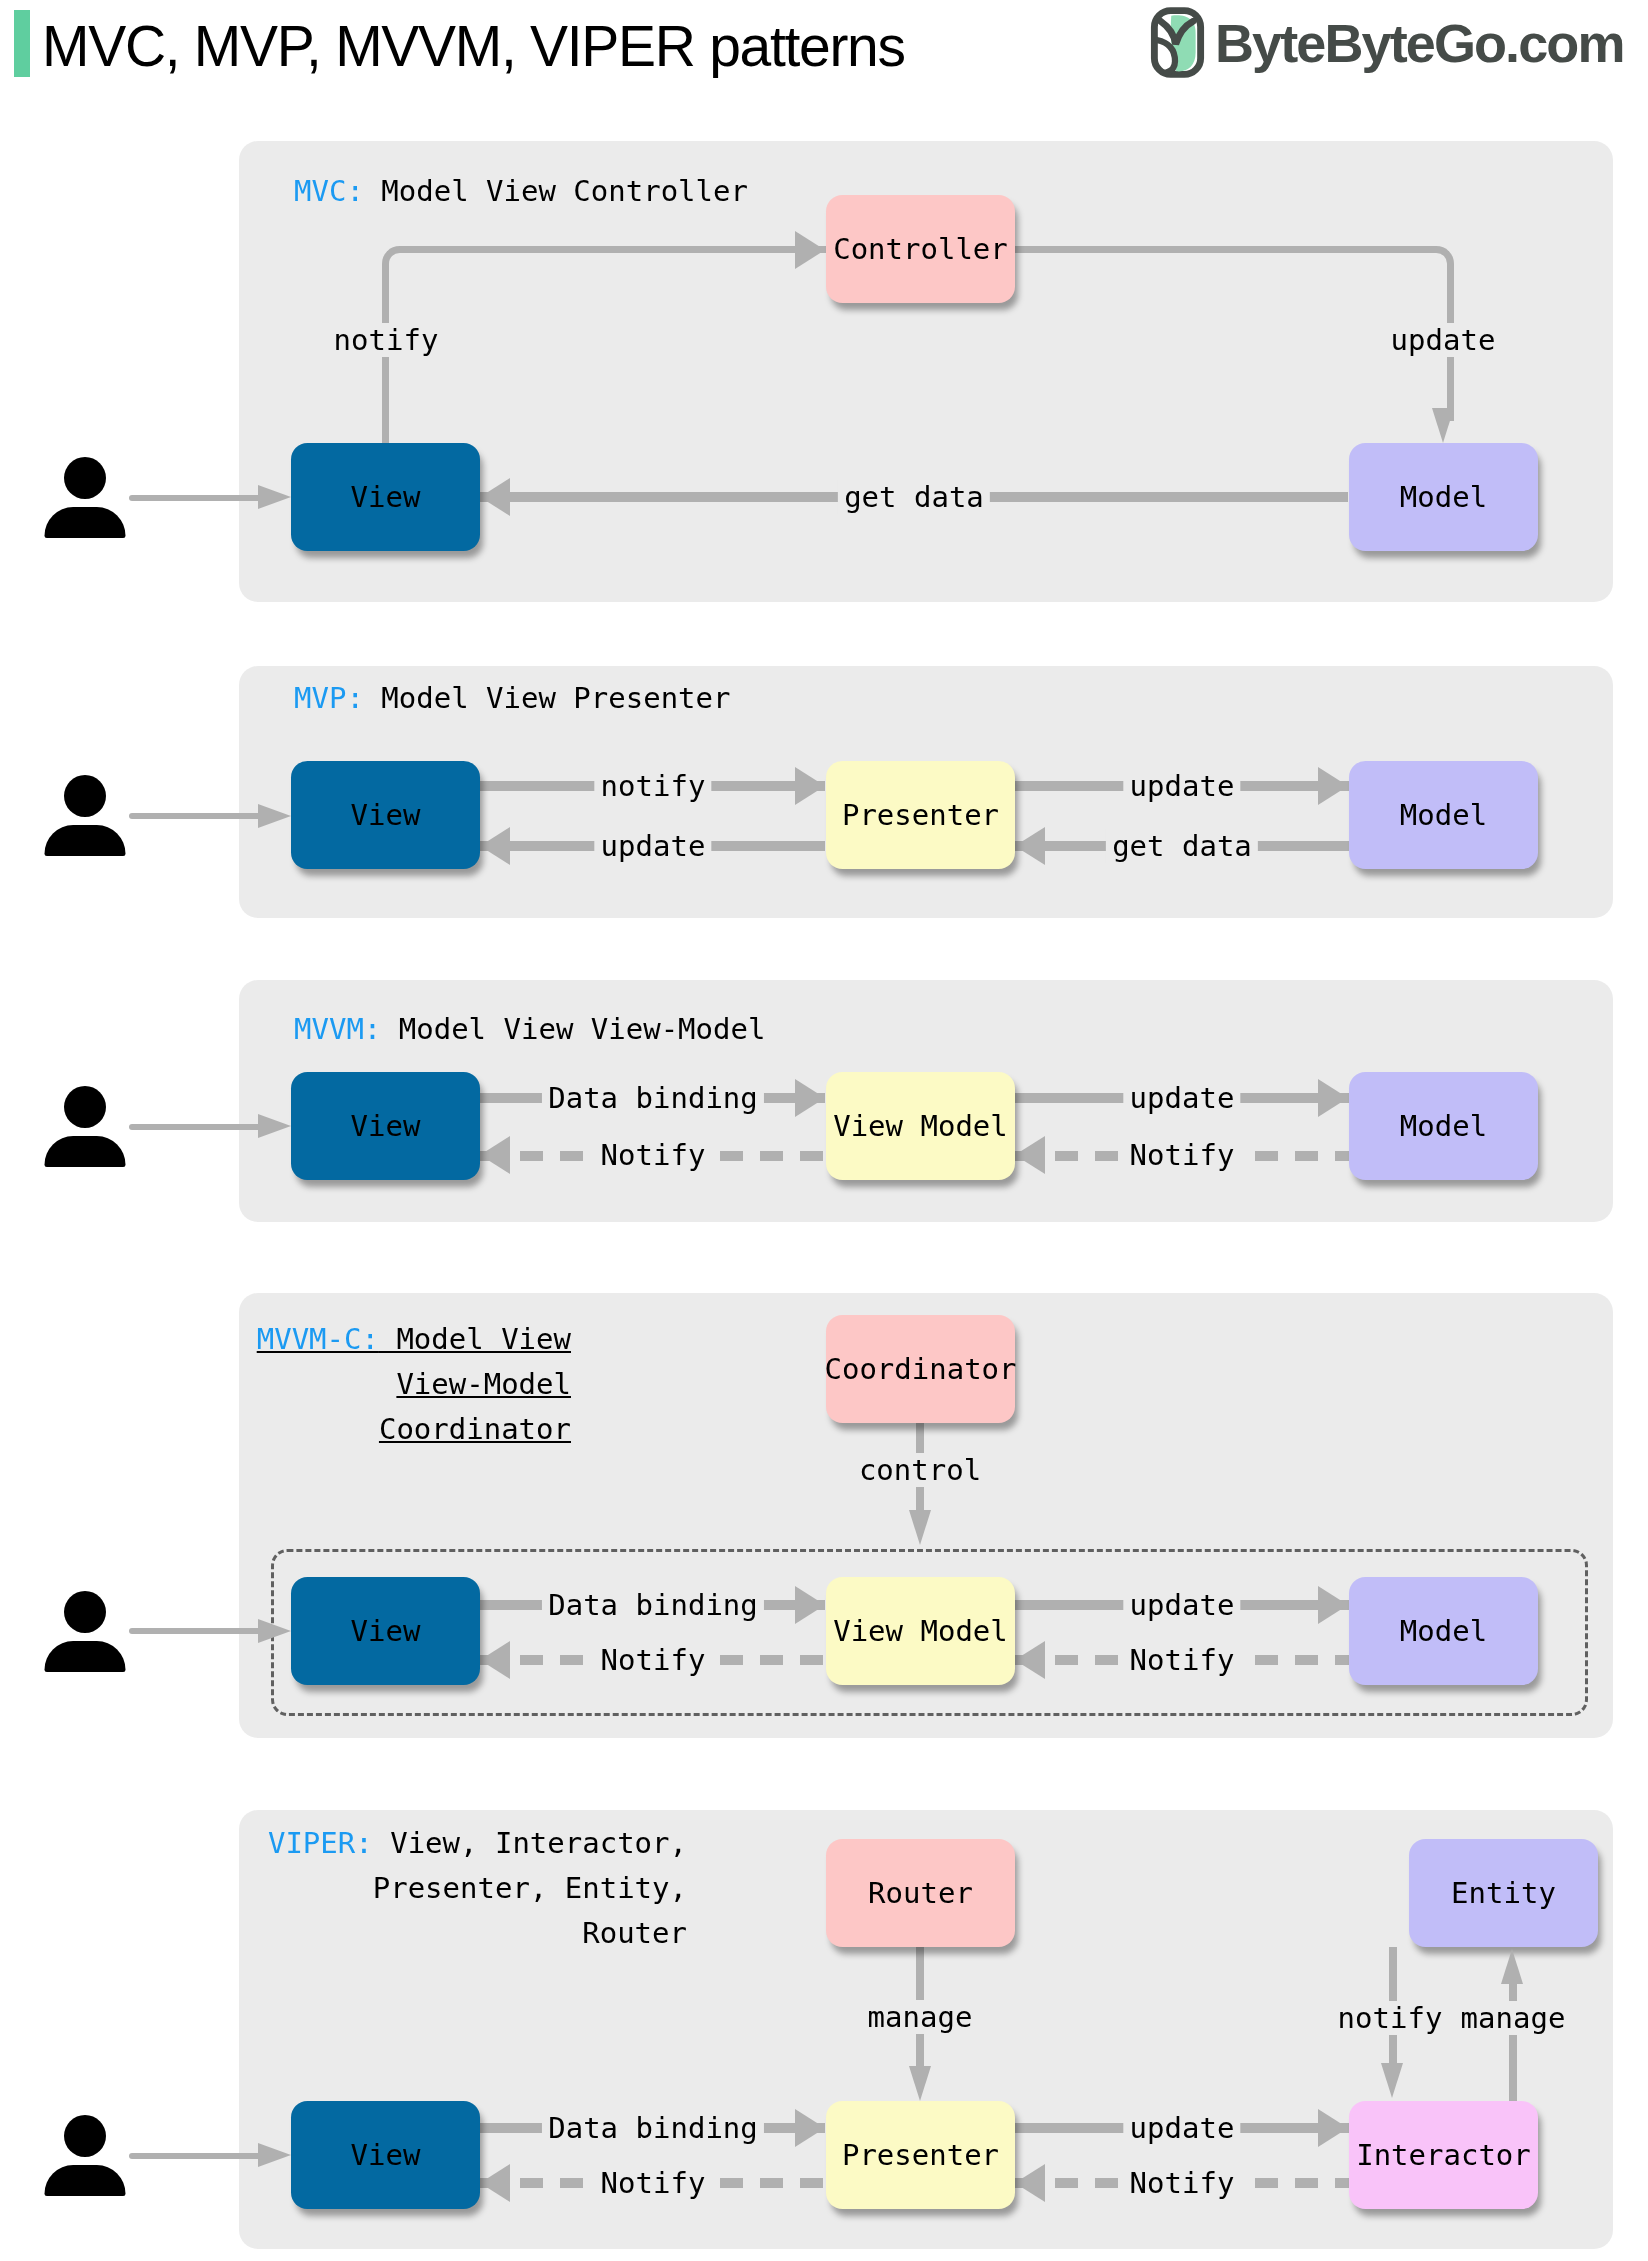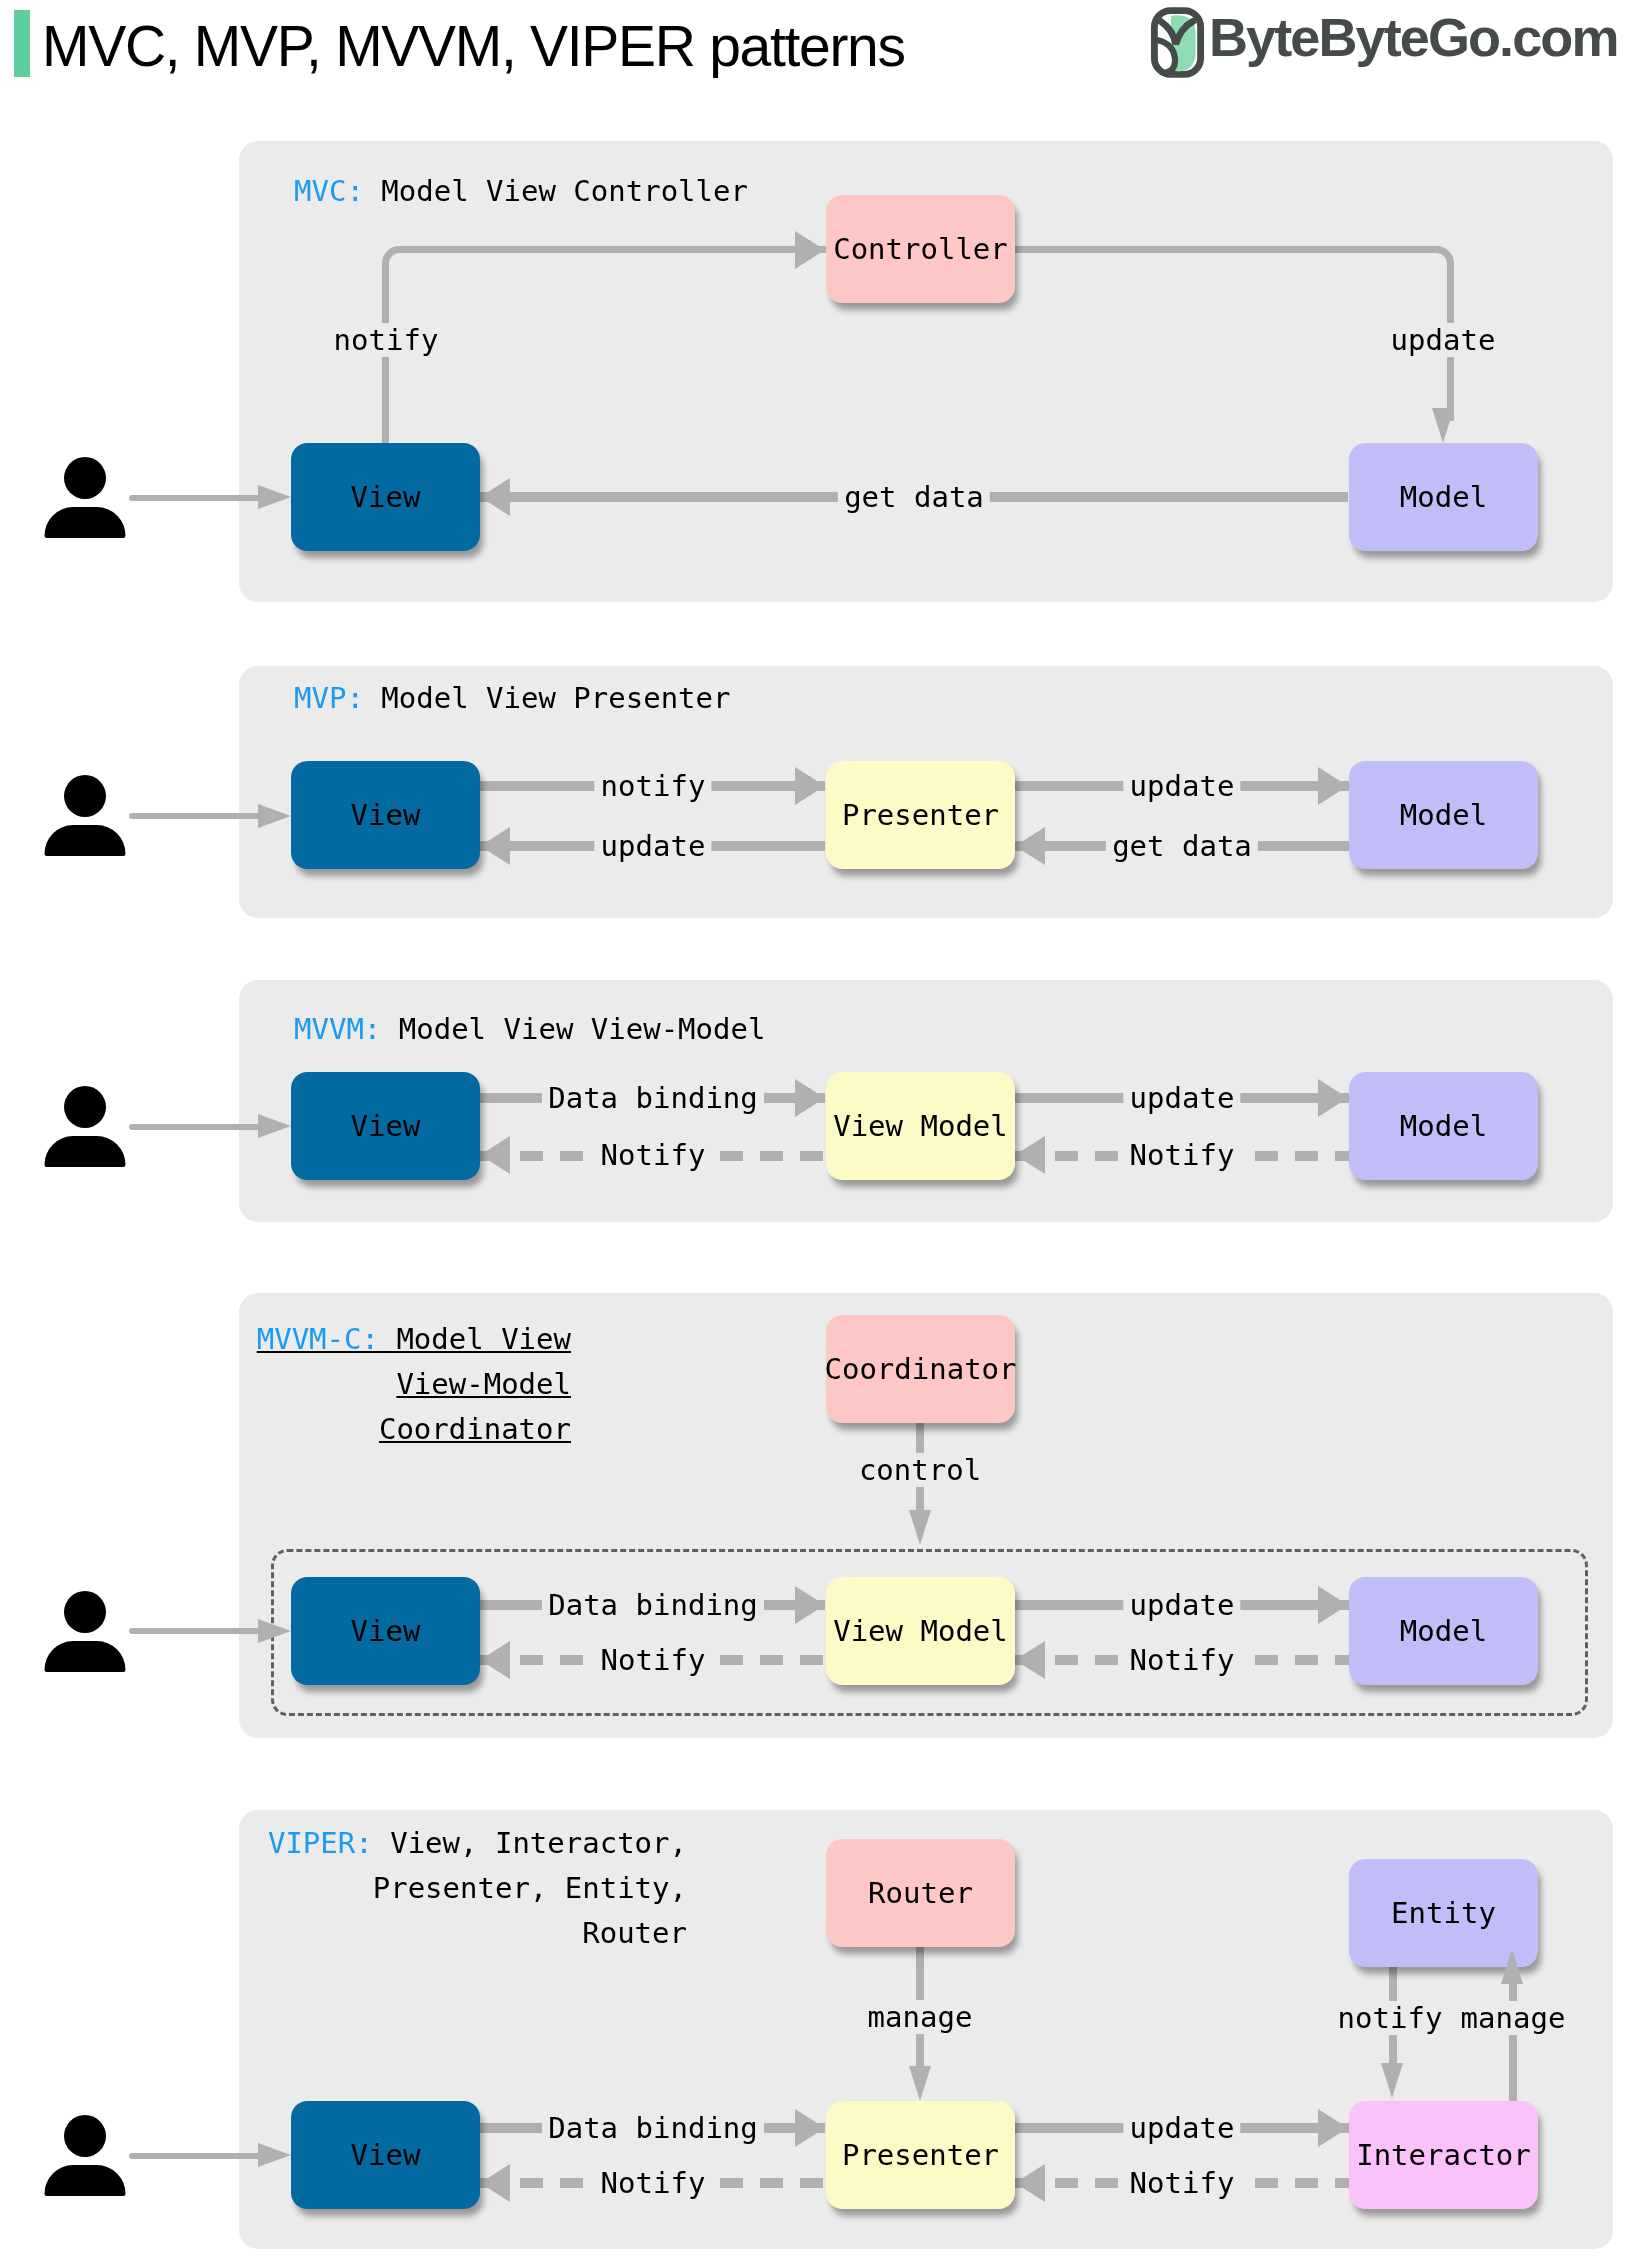--- a/index.html
+++ b/index.html
@@ -5,21 +5,21 @@
   html,body{margin:0;padding:0;}
   body{
     width:1649px;height:2261px;position:relative;background:#ffffff;
     font-family:"DejaVu Sans Mono",monospace;color:#000;overflow:hidden;
   }
   .page{position:absolute;inset:0;}
   
   .g-bar{position:absolute;left:14px;top:10px;width:16.4px;height:67px;background:#5fce9f;}
   .title{position:absolute;left:42px;top:12.6px;font-family:"Liberation Sans",sans-serif;
          font-size:57px;font-weight:500;letter-spacing:-1.3px;color:#000;white-space:nowrap;}
-  .logo{position:absolute;left:1150px;top:6.3px;display:flex;gap:4px;}
+  .logo{position:absolute;left:1150px;top:6.3px;display:flex;align-items:center;gap:10px;}
   .logo-text{font-family:"Liberation Sans",sans-serif;font-size:54px;font-weight:700;
              letter-spacing:-1.9px;color:#454b48;white-space:nowrap;}
   
   .panel{position:absolute;left:239px;width:1374px;background:#ebebeb;border-radius:19px;}
   
   .sec-head{position:absolute;font-size:29px;line-height:45px;color:#000;white-space:nowrap;z-index:4;}
   .sec-tag{color:#1b9af2;}
   
   .box{position:absolute;width:189px;height:108px;border-radius:16.4px;display:flex;
        align-items:center;justify-content:center;font-size:29px;color:#000;z-index:2;
@@ -210,21 +210,21 @@
   <div class="box c-purple" style="left:1349px;top:1577px;">Model</div>
 
   <div class="panel" style="top:1810px;height:439px;"></div>
   <div class="sec-head" style="right:962px;top:1821px;text-align:right;">
     <div><span class="sec-tag">VIPER:</span><span> View, Interactor,</span></div>
     <div>Presenter, Entity,</div>
     <div>Router</div>
   </div>
 
   <div class="box c-pink" style="left:826px;top:1839px;">Router</div>
-  <div class="box c-purple" style="left:1349px;top:1839px;margin-top:20px;">Entity</div>
+  <div class="box c-purple" style="left:1409px;top:1839px;">Entity</div>
 
   <div class="vline" style="left:916px;top:1947px;height:120px;"></div>
   <div class="tri tri-d" style="left:909px;top:2066px;"></div>
   <div class="albl" style="left:920px;top:2017px;">manage</div>
 
   <div class="vline" style="left:1389px;top:1947px;height:117px;"></div>
   <div class="tri tri-d" style="left:1381px;top:2063px;"></div>
   <div class="albl tight" style="left:1390px;top:2018px;">notify</div>
 
   <div class="tri tri-u" style="left:1501px;top:1949px;"></div>

